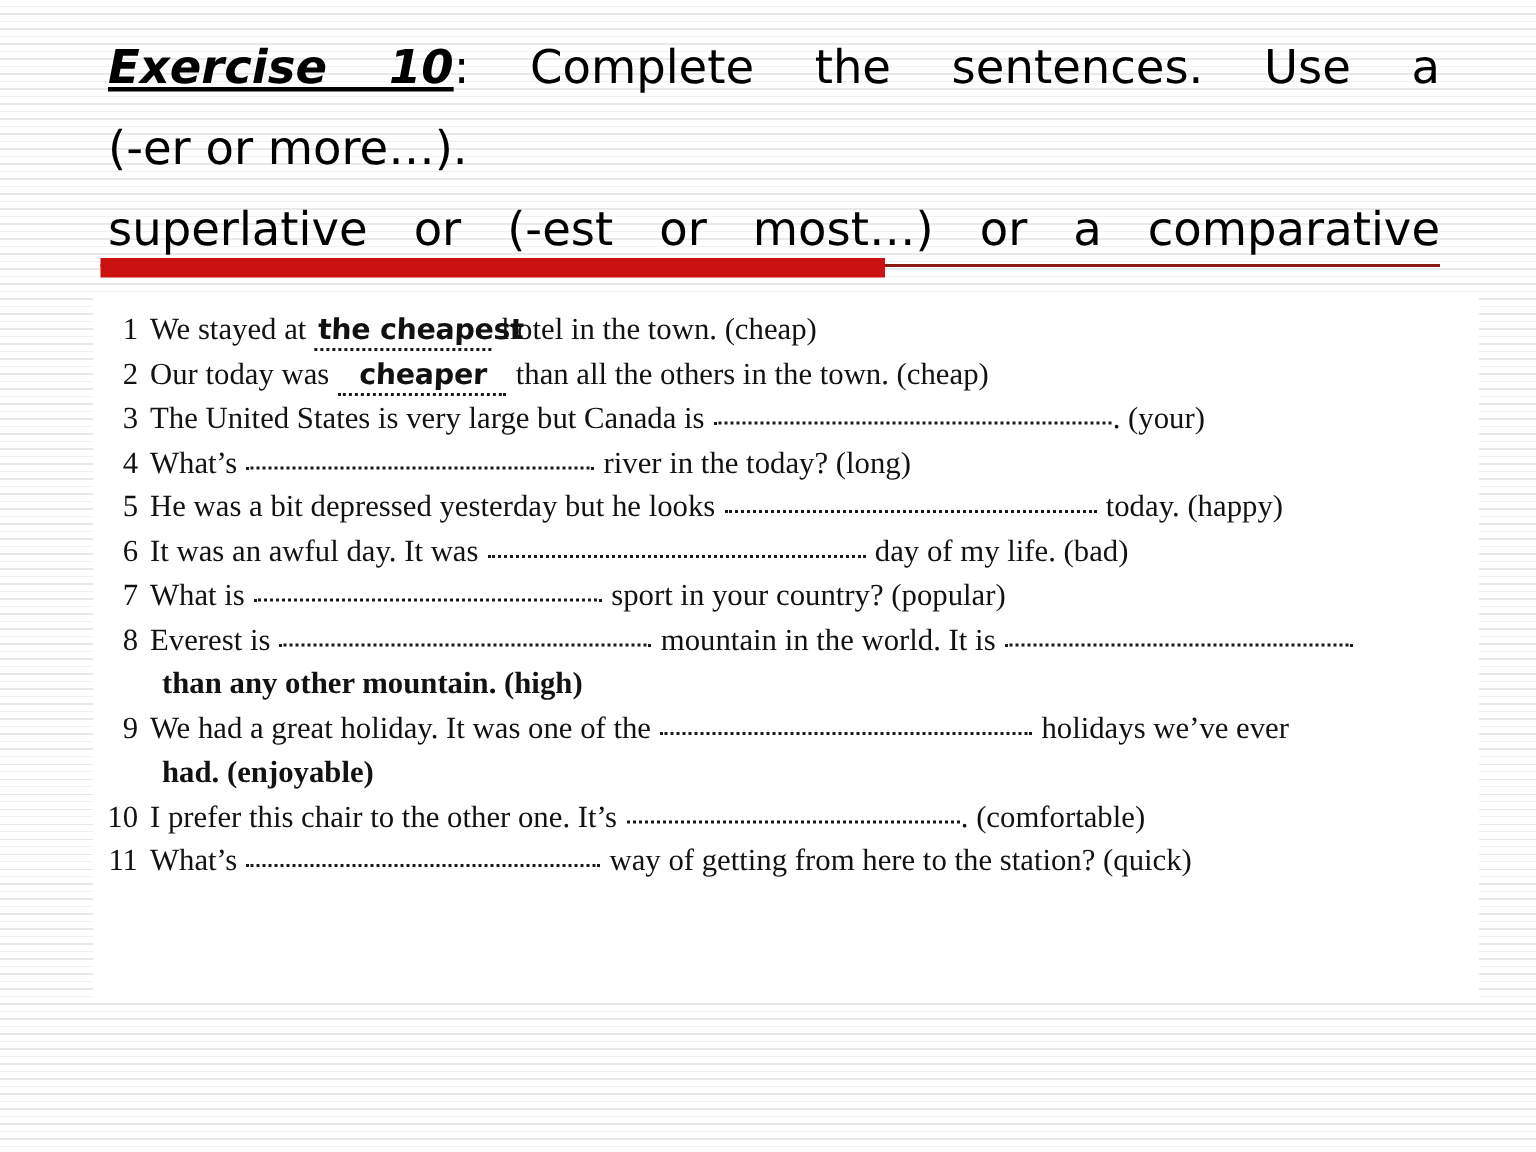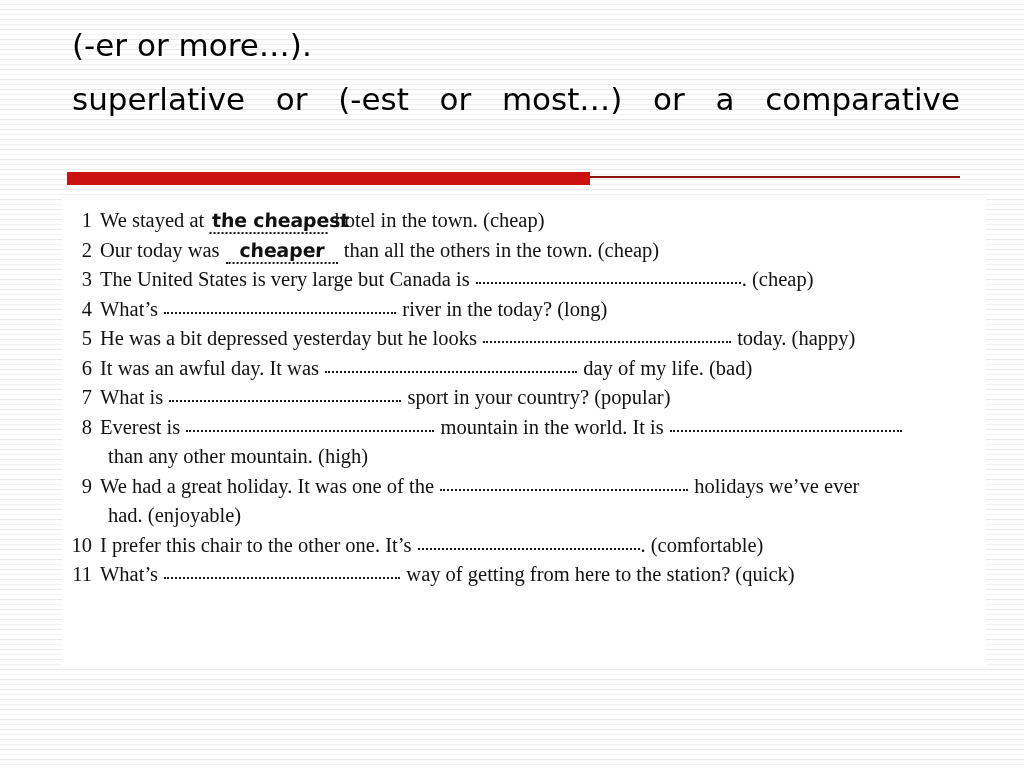--- a/index.html
+++ b/index.html
@@ -125,20 +125,21 @@
     box-sizing: border-box;
     font-size: 20.5px;
   }
   .ex-text {
     flex: 1 1 auto;
     white-space: nowrap;
     overflow: visible;
   }
   .ex-cont {
     padding-left: 46px;
+    font-weight: bold;
   }
 
   
   .blank {
     display: inline-block;
     position: relative;
     vertical-align: baseline;
     font-size: 0;
   }
   .blank::after {
@@ -172,20 +173,21 @@
     padding: 0 2px;
     line-height: 20px;
   }
 </style>
 </head>
 <body>
 
 <div id="slide">
 
   <div id="title-block">
+    <span class="title-line"><span class="ex-label">Exercise 10</span><span>: Complete the sentences. Use a</span></span>
     <span class="title-line last">(-er or more…).</span>
     <span class="title-line">superlative or (-est or most…) or a comparative</span>
   </div>
 
   <div id="divider-wrap">
     <div id="divider-thin"></div>
     <div id="divider-thick"></div>
   </div>
 
   <div id="page-card">
@@ -201,21 +203,21 @@
       <div class="ex-row">
         <span class="ex-num">2</span>
         <span class="ex-text"><span>Our today was</span>
           <span class="blank filled w-gap" style="width:112px"><span class="ans">cheaper</span></span>
           <span>than all the others in the town. (cheap)</span></span>
       </div>
 
       <div class="ex-row">
         <span class="ex-num">3</span>
         <span class="ex-text"><span>The United States is very large but Canada is</span>
-          <span class="blank w-gap" style="width:265px"></span><span>. (cheap)</span></span>
+          <span class="blank w-gap" style="width:265px"></span><span>. (your)</span></span>
       </div>
 
       <div class="ex-row">
         <span class="ex-num">4</span>
         <span class="ex-text"><span>What’s</span>
           <span class="blank w-gap" style="width:232px"></span>
           <span>river in the today? (long)</span></span>
       </div>
 
       <div class="ex-row">

